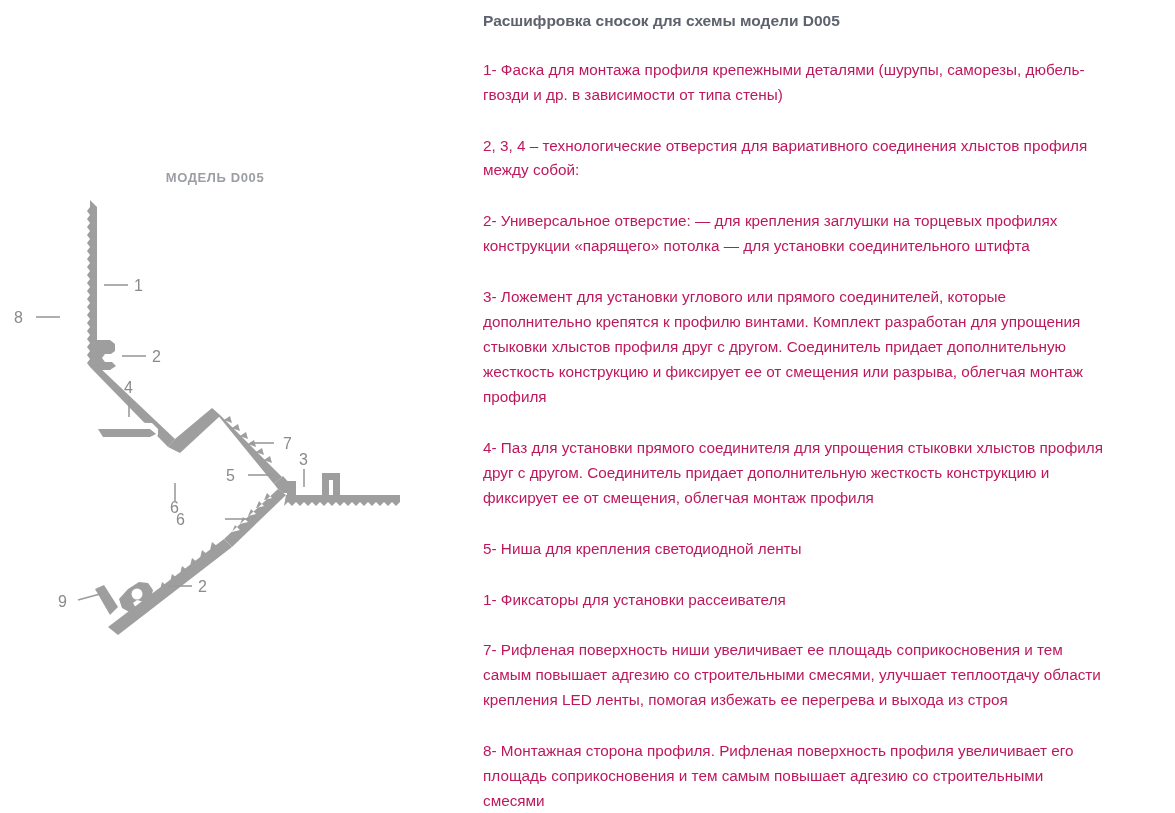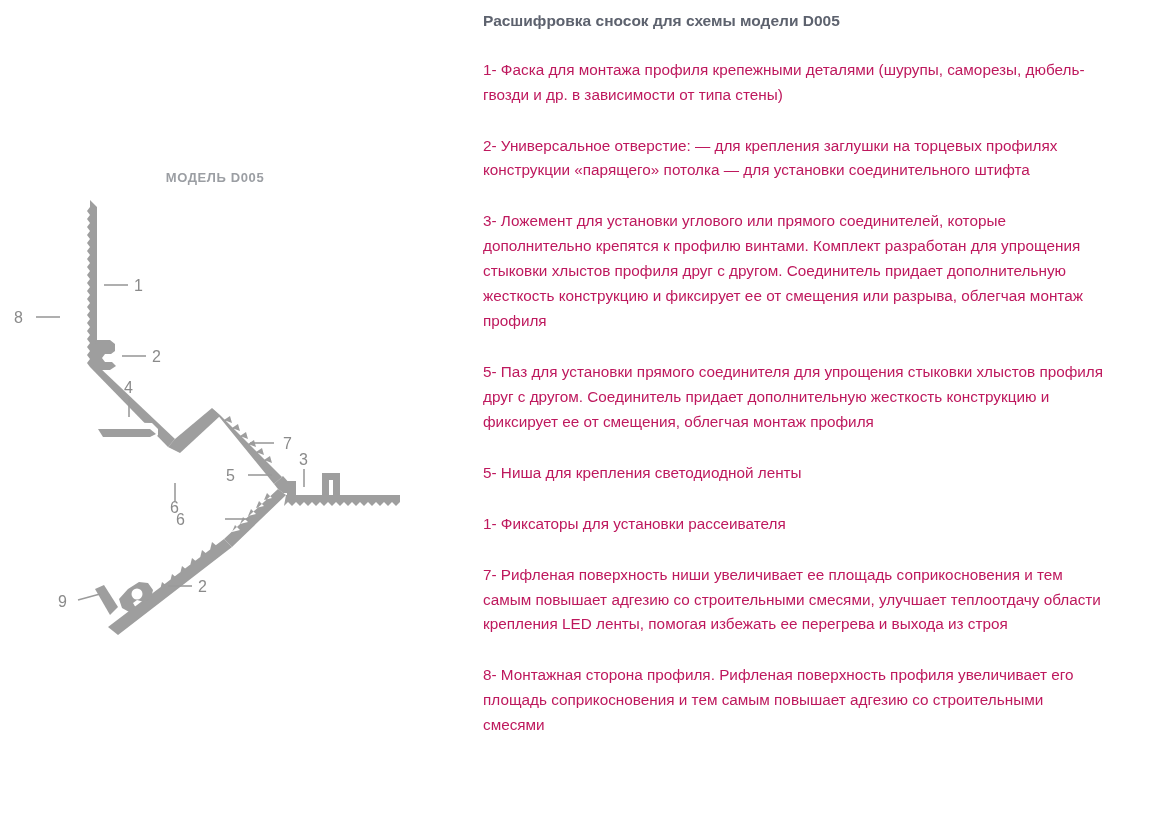--- a/index.html
+++ b/index.html
@@ -280,23 +280,24 @@
         <text x="198" y="407">2</text>
         <text x="58" y="422">9</text>
       </g>
     </svg>
   </div>
 
   <div class="text-panel">
     <h1 class="notes-heading">Расшифровка сносок для схемы модели D005</h1>
 
     <p class="note">1- Фаска для монтажа профиля крепежными деталями (шурупы, саморезы, дюбель-гвозди и др. в зависимости от типа стены)</p>
+    <p class="note">2, 3, 4 – технологические отверстия для вариативного соединения хлыстов профиля между собой:</p>
     <p class="note">2- Универсальное отверстие: — для крепления заглушки на торцевых профилях конструкции «парящего» потолка — для установки соединительного штифта</p>
     <p class="note">3- Ложемент для установки углового или прямого соединителей, которые дополнительно крепятся к профилю винтами. Комплект разработан для упрощения стыковки хлыстов профиля друг с другом. Соединитель придает дополнительную жесткость конструкцию и фиксирует ее от смещения или разрыва, облегчая монтаж профиля</p>
-    <p class="note">5- Паз для установки прямого соединителя для упрощения стыковки хлыстов профиля друг с другом. Соединитель придает дополнительную жесткость конструкцию и фиксирует ее от смещения, облегчая монтаж профиля</p>
+    <p class="note">4- Паз для установки прямого соединителя для упрощения стыковки хлыстов профиля друг с другом. Соединитель придает дополнительную жесткость конструкцию и фиксирует ее от смещения, облегчая монтаж профиля</p>
     <p class="note">5- Ниша для крепления светодиодной ленты</p>
     <p class="note">1- Фиксаторы для установки рассеивателя</p>
     <p class="note">7- Рифленая поверхность ниши увеличивает ее площадь соприкосновения и тем самым повышает адгезию со строительными смесями, улучшает теплоотдачу области крепления LED ленты, помогая избежать ее перегрева и выхода из строя</p>
     <p class="note">8- Монтажная сторона профиля. Рифленая поверхность профиля увеличивает его площадь соприкосновения и тем самым повышает адгезию со строительными смесями</p>
 
   </div>
 
 </div>
 
 </body></html>

